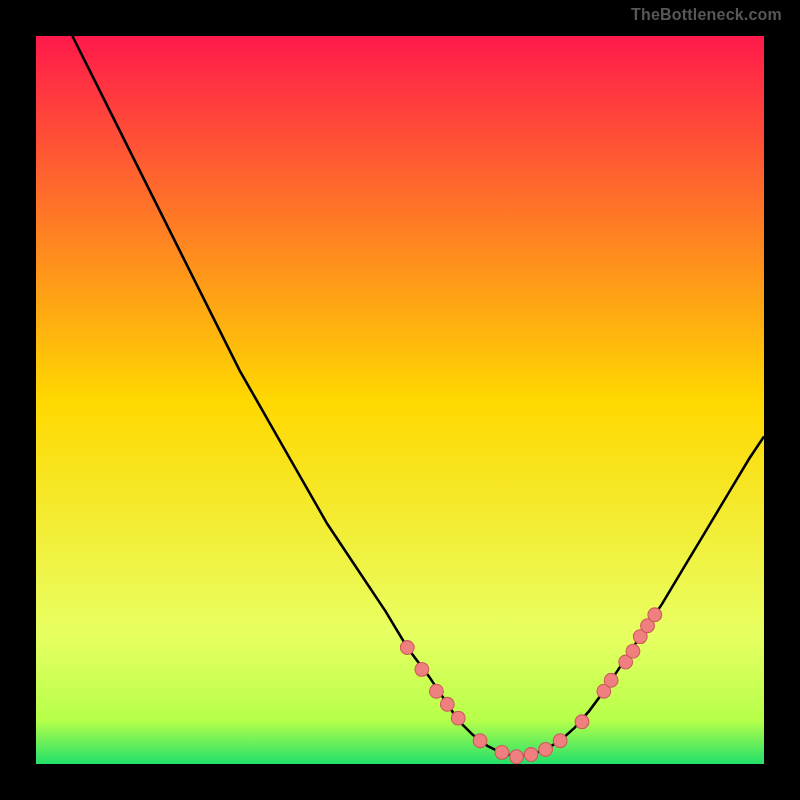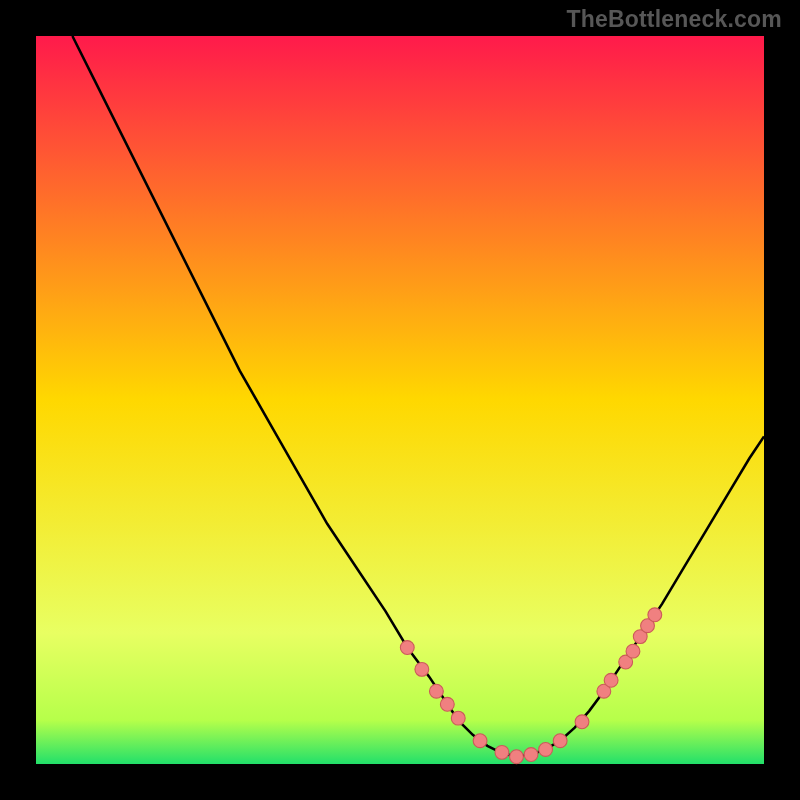--- a/index.html
+++ b/index.html
@@ -3,21 +3,21 @@
 <meta charset="utf-8">
 <style>
   * { margin: 0; padding: 0; box-sizing: border-box; }
   html, body { width: 800px; height: 800px; background: #000; overflow: hidden; }
   .container { position: relative; width: 800px; height: 800px; background: #000; }
   .watermark {
     position: absolute;
     top: 6px;
     right: 18px;
     font-family: Arial, sans-serif;
-    font-size: 23px;
+    font-size: 16px;
     font-weight: bold;
     color: #575757;
     letter-spacing: 0.2px;
   }
   .chart-area {
     position: absolute;
     left: 36px;
     top: 36px;
     width: 728px;
     height: 728px;

